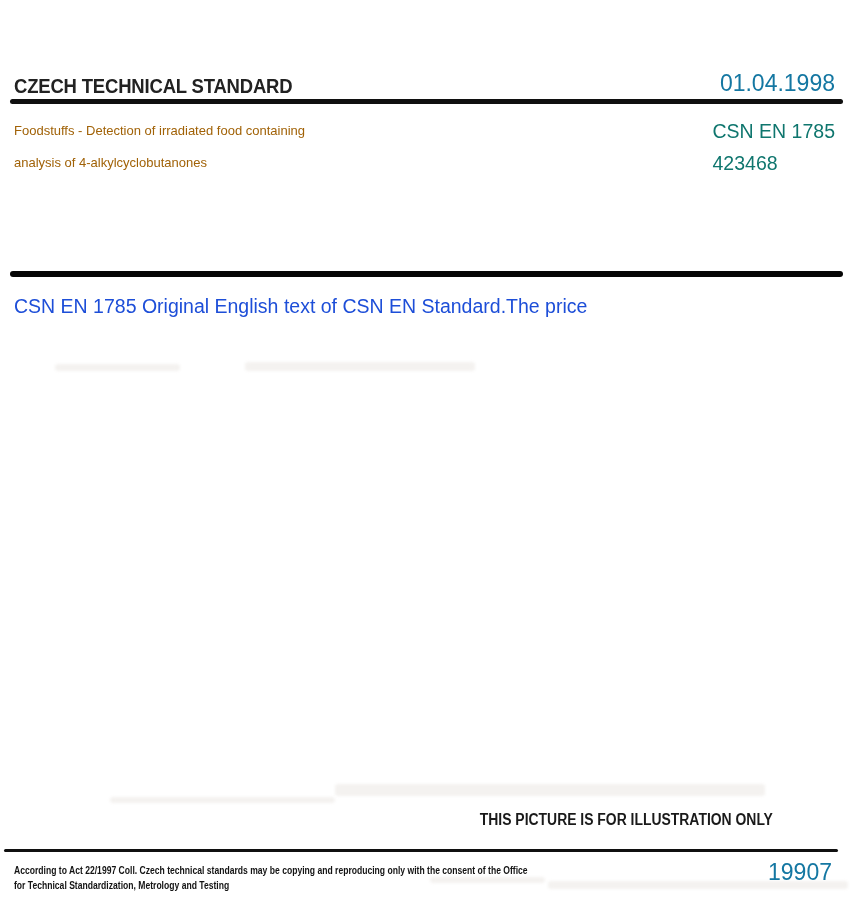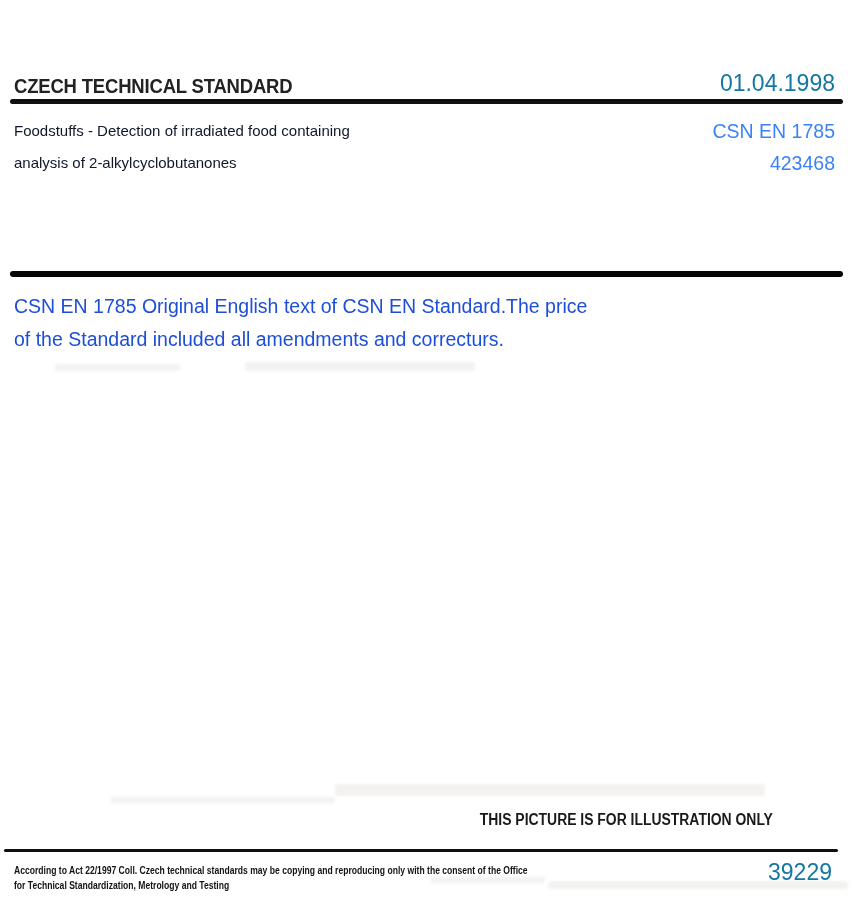--- a/index.html
+++ b/index.html
@@ -26,27 +26,27 @@
     text-align: right;
   }
   .rule-1 {
     position: absolute; left: 10px; top: 99px;
     width: 833px; height: 5px;
     background: #101010; border-radius: 3px;
   }
 
   .std-title {
     position: absolute; left: 14px; top: 115px;
-    font-size: 15px; line-height: 32px; color: #0f172a;
+    font-size: 13px; line-height: 32px; color: #a16207;
     white-space: nowrap;
   }
   .std-codes {
     position: absolute; right: 30px; top: 115px;
-    font-size: 19.5px; line-height: 32px; color: #3b82f6;
-    text-align: right; white-space: nowrap;
+    font-size: 19.5px; line-height: 32px; color: #0f766e;
+    text-align: left; white-space: nowrap;
   }
 
   .rule-2 {
     position: absolute; left: 10px; top: 271px;
     width: 833px; height: 6px;
     background: #050505; border-radius: 3px;
   }
 
   .description {
     position: absolute; left: 14px; top: 290px;
@@ -97,46 +97,45 @@
 <div class="page">
 
   <div class="header-title">CZECH TECHNICAL STANDARD</div>
 
   <div class="header-date">01.04.1998</div>
 
   <div class="rule-1"></div>
 
   <div class="std-title">
     <div>Foodstuffs - Detection of irradiated food containing</div>
-    <div>analysis of 2-alkylcyclobutanones</div>
+    <div>analysis of 4-alkylcyclobutanones</div>
   </div>
 
   <div class="std-codes">
     <div>CSN EN 1785</div>
     <div>423468</div>
   </div>
 
   <div class="rule-2"></div>
 
   <div class="description">
     <div>CSN EN 1785 Original English text of CSN EN Standard.The price</div>
-    <div>of the Standard included all amendments and correcturs.</div>
   </div>
 
   <div class="scan-artifact art-1"></div>
   <div class="scan-artifact art-2"></div>
   <div class="scan-artifact art-3"></div>
   <div class="scan-artifact art-4"></div>
   <div class="scan-artifact art-5"></div>
   <div class="scan-artifact art-6"></div>
 
   <div class="illustration-note">THIS PICTURE IS FOR ILLUSTRATION ONLY</div>
 
   <div class="footer-rule"></div>
 
   <div class="footer-legal">
     <div>According to Act 22/1997 Coll. Czech technical standards may be copying and reproducing only with the consent of the Office</div>
     <div>for Technical Standardization, Metrology and Testing</div>
   </div>
 
-  <div class="footer-number">39229</div>
+  <div class="footer-number">19907</div>
 
 </div>
 
 </body></html>

